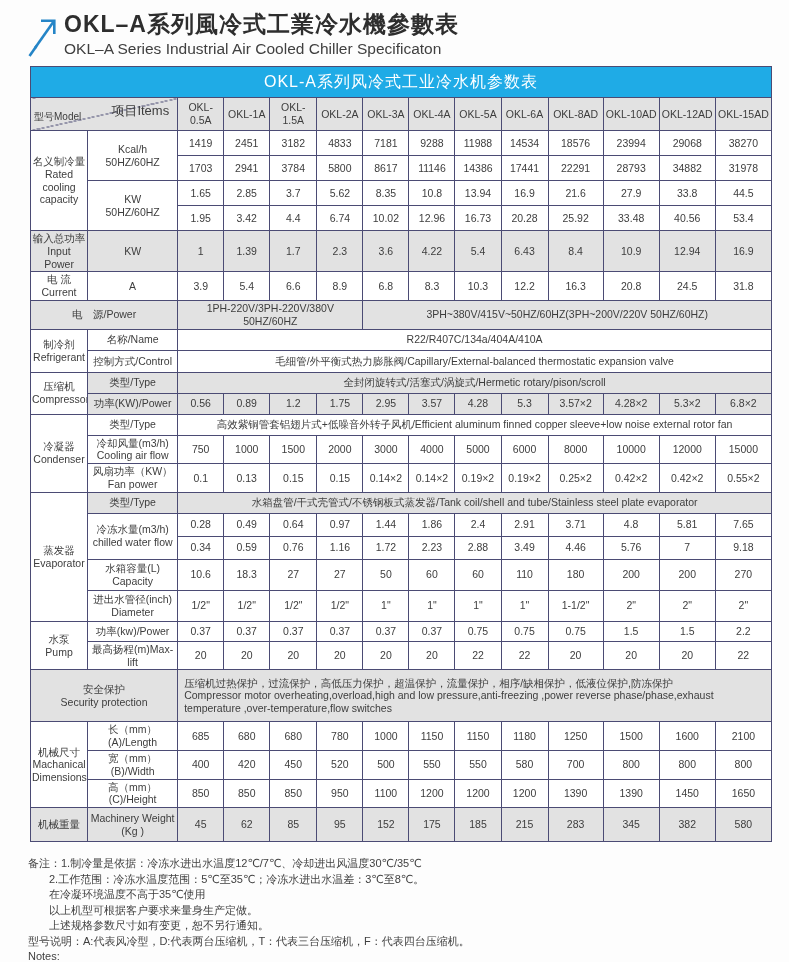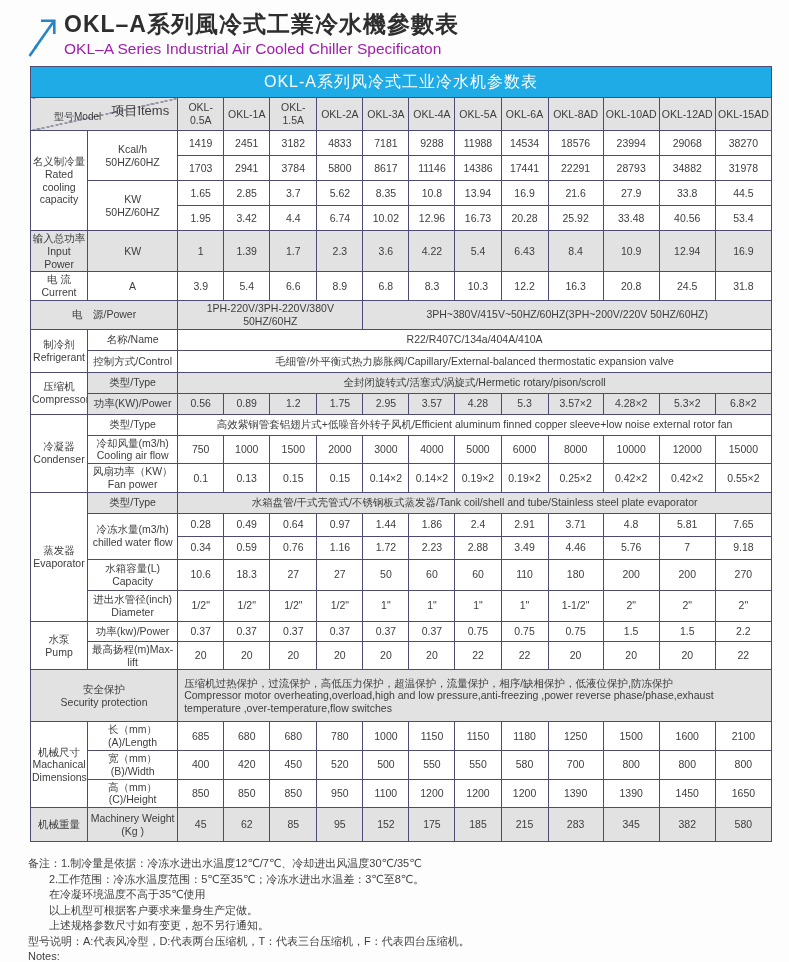--- a/index.html
+++ b/index.html
@@ -6,41 +6,41 @@
   body{
     width:789px;height:962px;background:#fdfdfd;color:#3a3a3a;
     font-family:"Liberation Sans","DejaVu Sans",sans-serif;
     -webkit-font-smoothing:antialiased;overflow:hidden;
   }
   
   .page-header{display:flex;align-items:flex-start;padding:10px 0 0 28px;}
   .logo{width:32px;height:48px;margin-right:4px;flex:0 0 auto;}
   .titles{padding-top:0;}
   .title-zh{font-size:23px;font-weight:bold;color:#2e2e2e;letter-spacing:1px;line-height:1.25;}
-  .title-en{font-size:15.5px;color:#a21caf;margin-top:1px;}
+  .title-en{font-size:15.5px;color:#404040;margin-top:1px;}
   
   .table-wrap{margin:8px 0 0 30px;width:742px;}
   .caption-bar{
     background:#1fabe6;color:#ffffff;text-align:center;
     font-size:16px;letter-spacing:1px;padding:5px 0 4px 0;
     border:1.5px solid #4b4b74;border-bottom:none;box-sizing:border-box;
   }
   table.spec{border-collapse:collapse;table-layout:fixed;width:742px;border:1.5px solid #4b4b74;}
   table.spec td{
     border:1px solid #4b4b74;text-align:center;vertical-align:middle;
     padding:1px 1px;font-size:10.5px;line-height:1.22;white-space:pre-line;
     color:#3d3d3d;background:#ffffff;overflow:hidden;
   }
   table.spec td.g{background:#e2e2e2;}
   table.spec td.hdr{font-size:10.5px;}
   table.spec td.left{text-align:left;padding:3px 6px;}
   
   td.corner{position:relative;padding:0;
     background:linear-gradient(to bottom right,#e2e2e2 49.5%,#4b4b74 49.5%,#4b4b74 50.6%,#e2e2e2 50.6%) !important;}
-  td.corner .c-model{position:absolute;left:3px;bottom:7px;font-size:10px;margin-left:20px;}
+  td.corner .c-model{position:absolute;left:3px;bottom:7px;font-size:10px;}
   td.corner .c-items{position:absolute;right:8px;top:5px;font-size:13px;}
   
   #tbody tr:nth-child(1){height:33px;}
   #tbody tr:nth-child(2),#tbody tr:nth-child(3),
   #tbody tr:nth-child(4),#tbody tr:nth-child(5){height:25px;}
   #tbody tr:nth-child(6){height:27px;}
   #tbody tr:nth-child(7){height:27px;border-radius:7px;}
   #tbody tr:nth-child(8){height:22px;}
   #tbody tr:nth-child(9){height:21px;}
   #tbody tr:nth-child(10){height:22px;}

